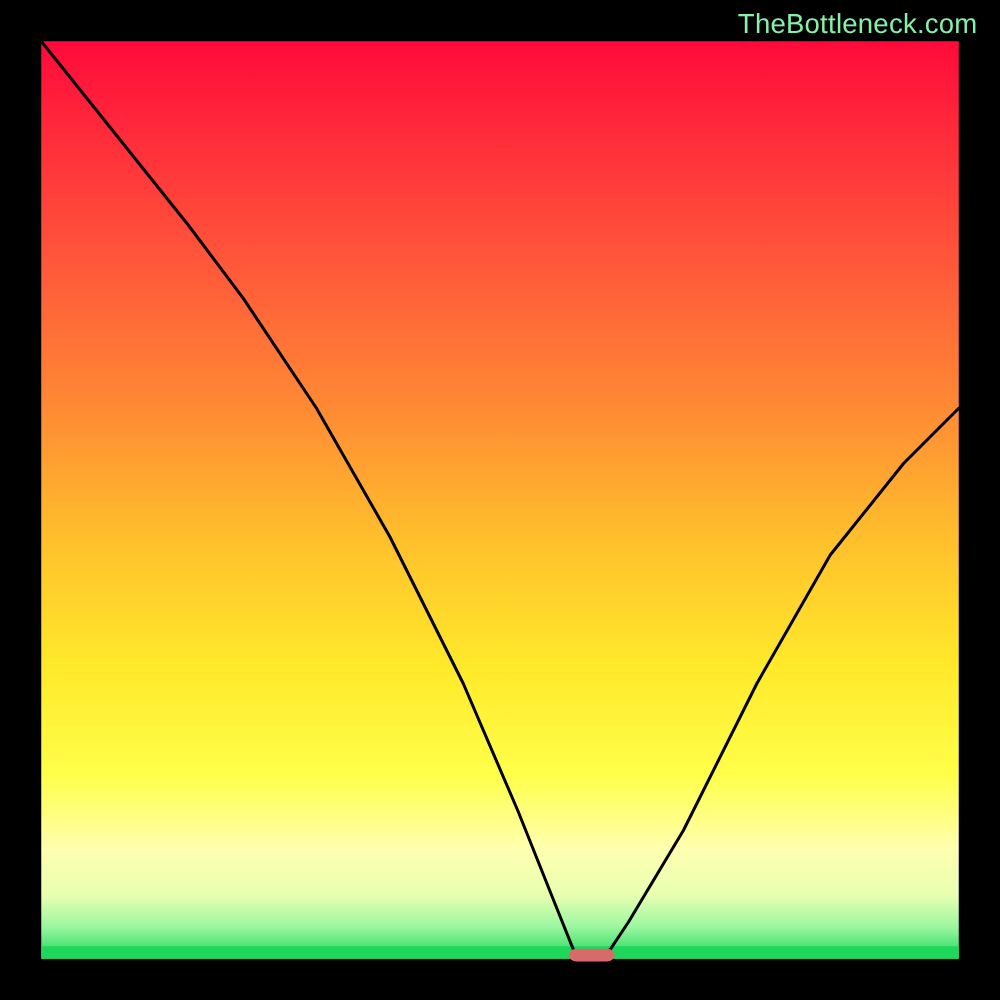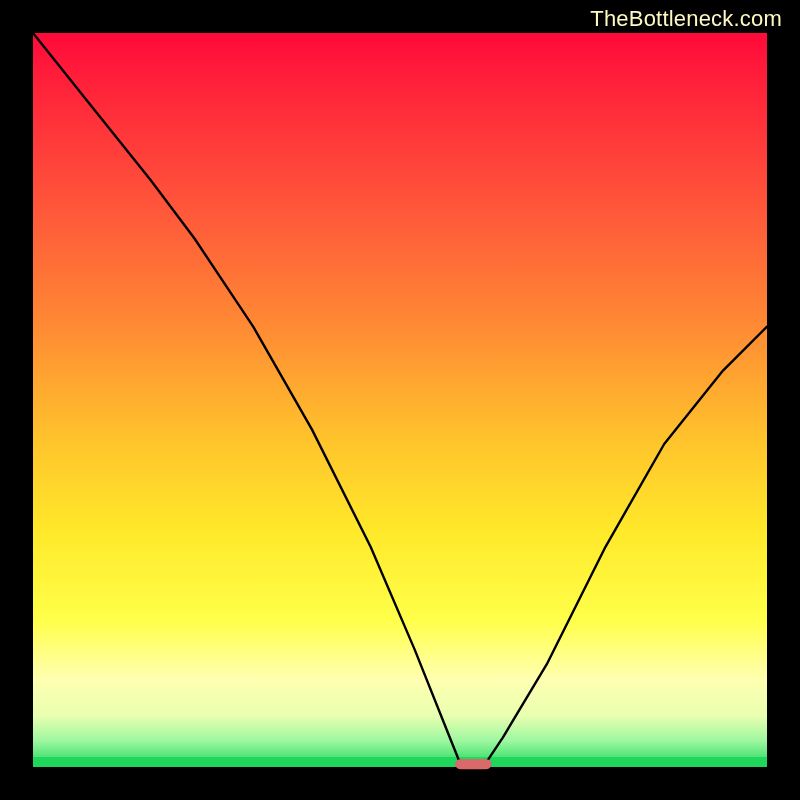--- a/index.html
+++ b/index.html
@@ -14,21 +14,21 @@
     width: 800px;
     height: 800px;
     background: #000;
     position: relative;
     box-sizing: border-box;
   }
   .watermark {
     position: absolute;
     top: 6px;
     right: 18px;
-    color: #fef9c3;
+    color: #86efac;
     font-size: 22px;
     font-weight: 500;
     letter-spacing: 0.2px;
     user-select: none;
   }
   svg {
     display: block;
   }
 </style>
 </head>

